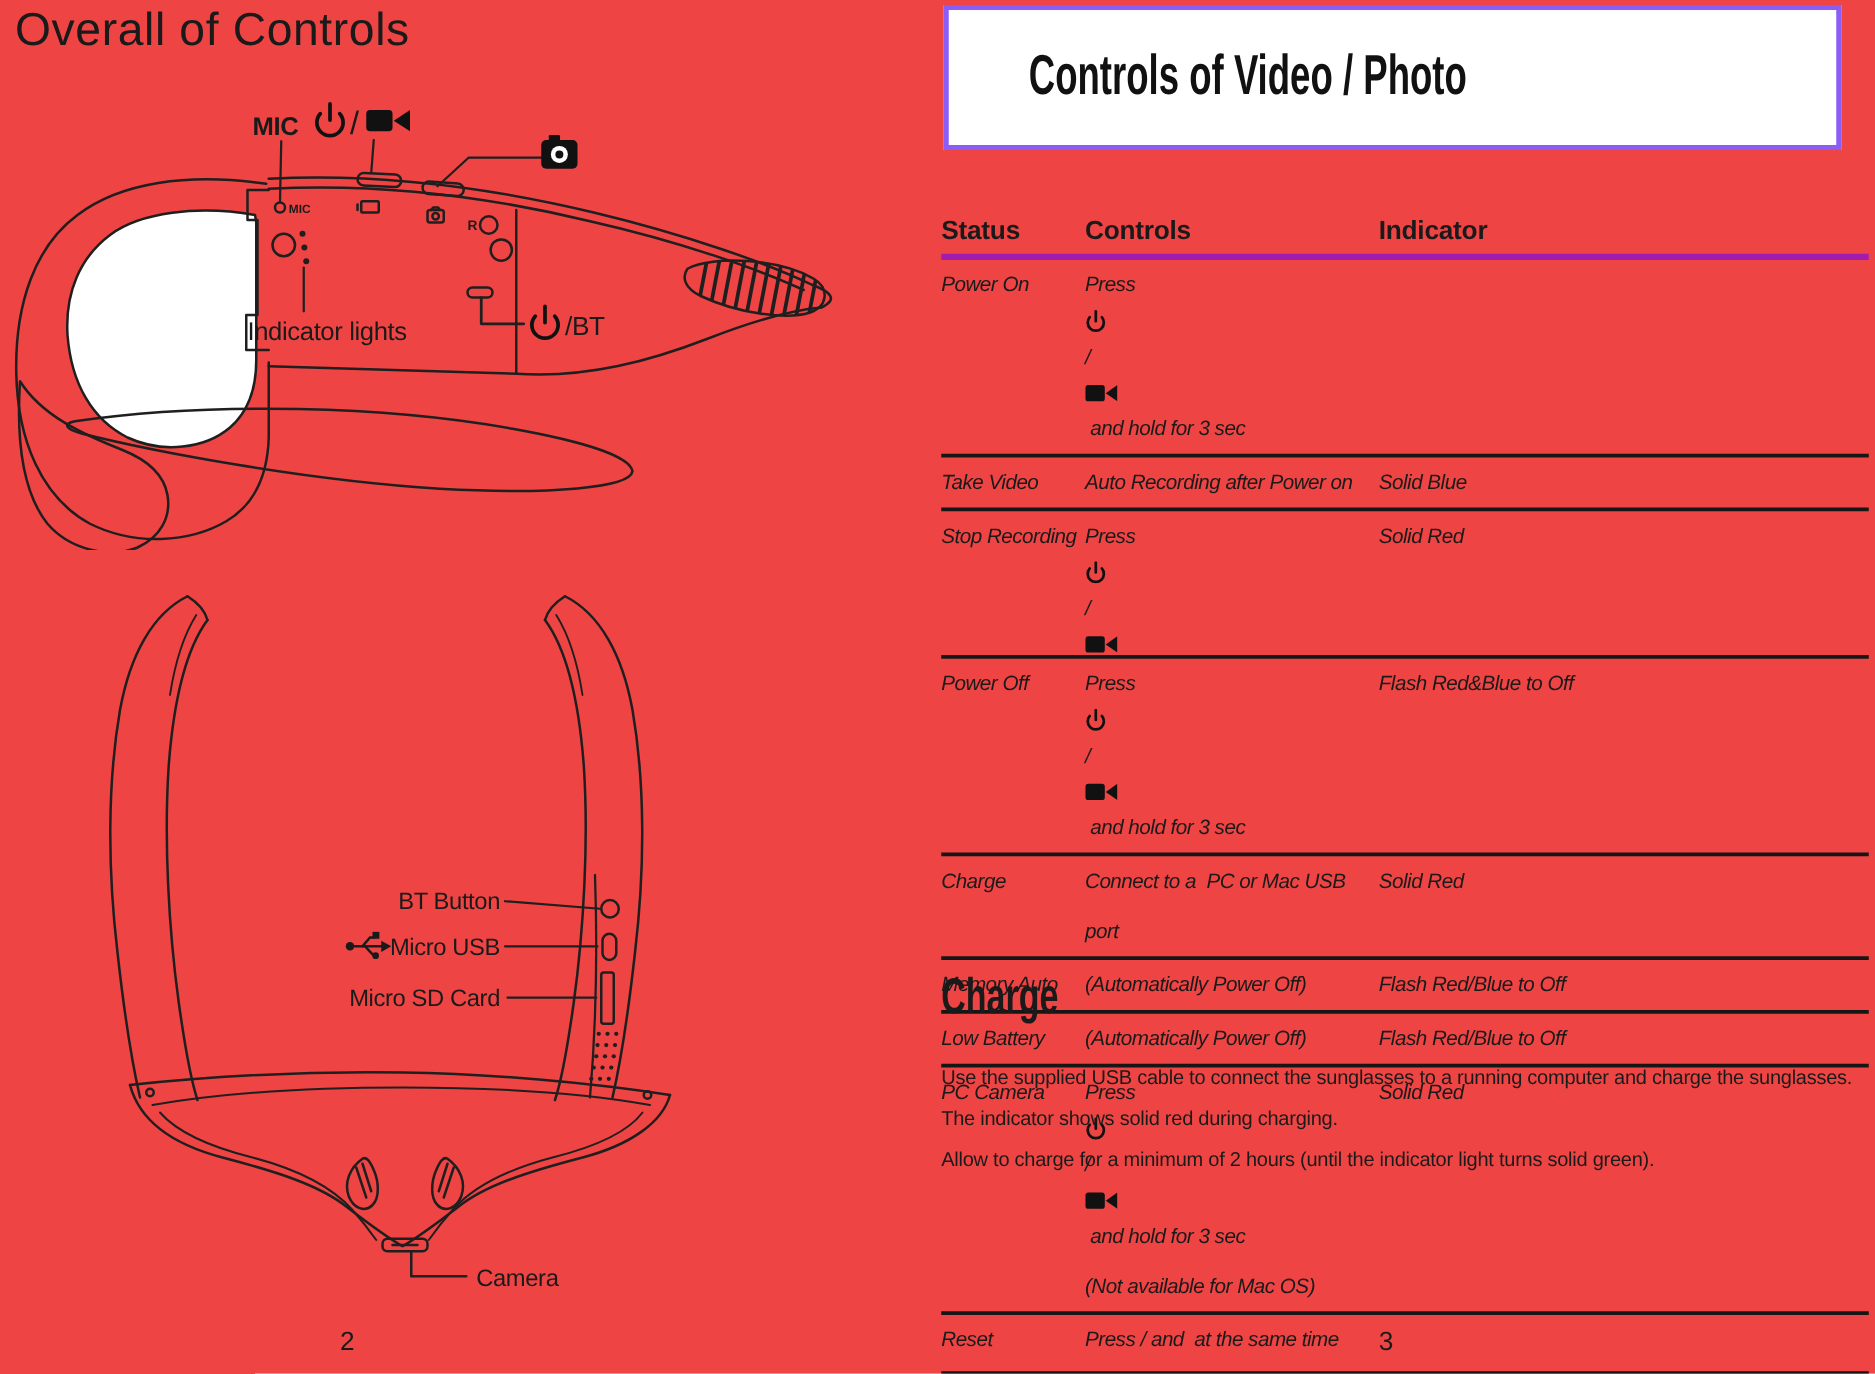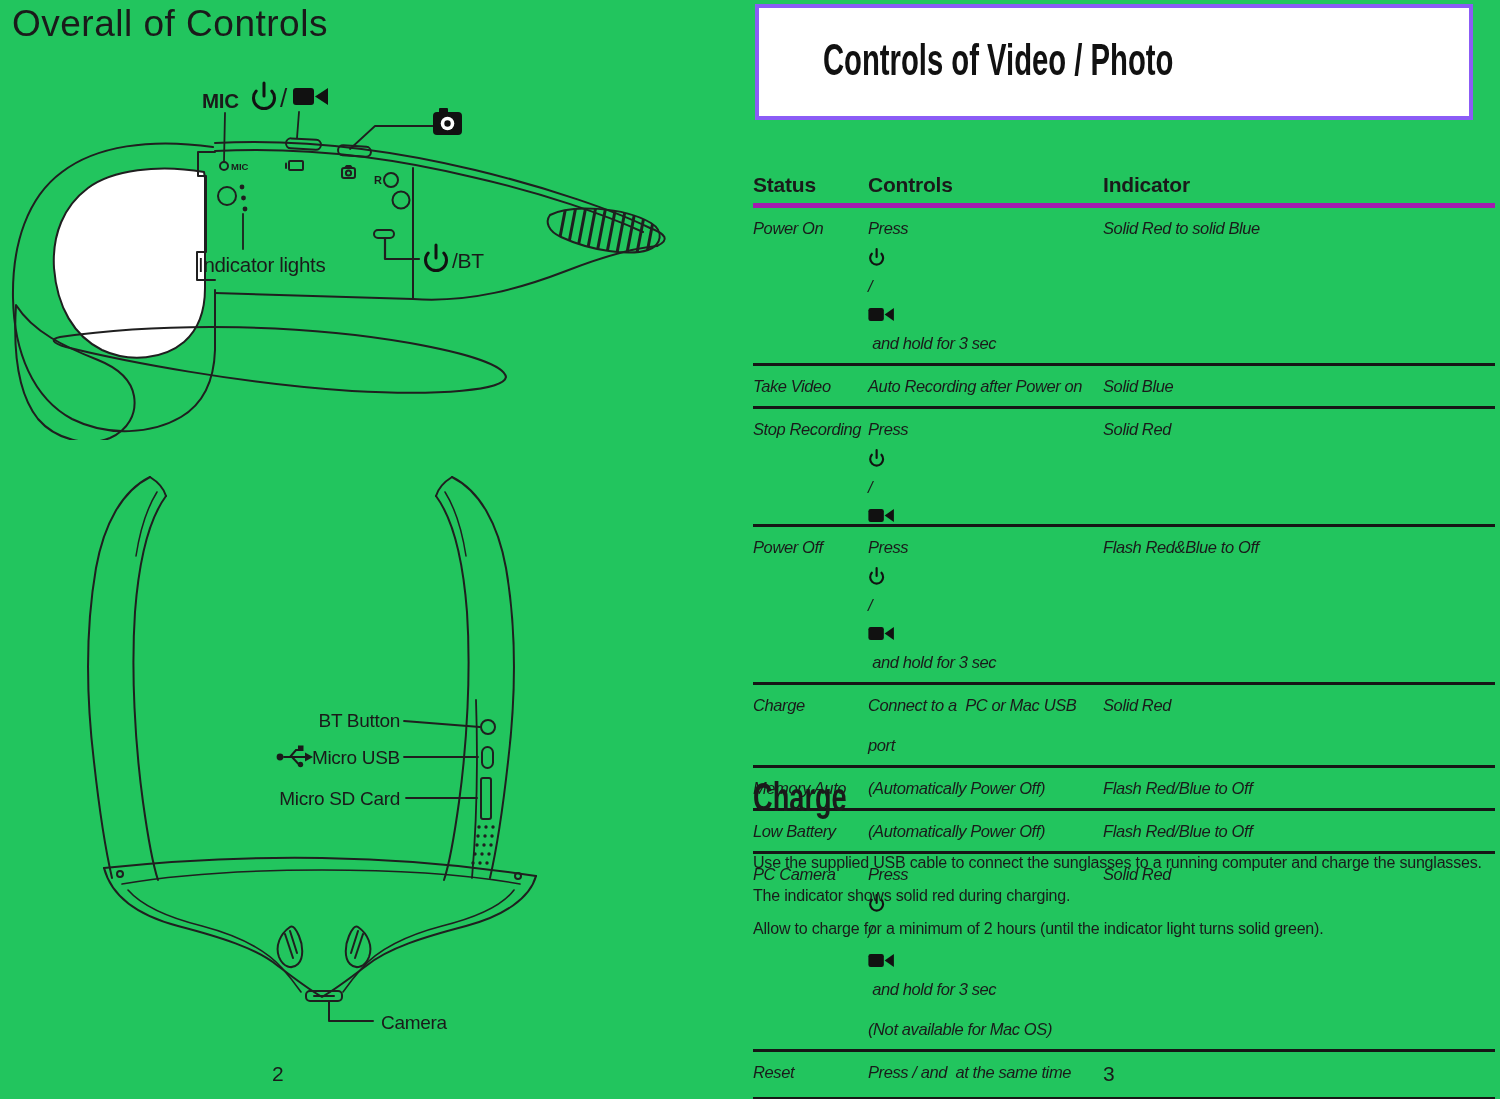--- a/index.html
+++ b/index.html
@@ -1,17 +1,17 @@
 <!DOCTYPE html>
 <html><head>
 <meta charset="utf-8">
 <style>
   html,body { margin:0; padding:0; background:#fff; }
   .canvas {
-    position:relative; width:1500px; height:1099px; background:#22c55e;
+    position:relative; width:1500px; height:1099px; background:#ef4444;
     font-family:"Liberation Sans","DejaVu Sans",sans-serif; color:#1a1a1a; overflow:hidden;
   }
   .abs { position:absolute; }
 
   
   .left-title {
     left:12px; top:3px; font-size:37px; font-weight:400; letter-spacing:0.5px; white-space:nowrap;
   }
   .pagenum { font-size:21px; color:#1a1a1a; }
   .pagenum.p2 { left:272px; top:1062px; }
@@ -258,21 +258,20 @@
     <div id="tbody">
         <div class="t-row">
           <div class="cell status">Power On</div>
           <div class="cell controls">Press <span class="ticon pw"><svg viewBox="0 0 24 25">
                 <path d="M5.3,8 A9,9 0 1 0 18.7,8" fill="none" stroke="#111" stroke-width="3" stroke-linecap="round"></path>
                 <line x1="12" y1="1.5" x2="12" y2="12.5" stroke="#111" stroke-width="3" stroke-linecap="round"></line>
               </svg></span>/<span class="ticon"><svg viewBox="0 0 34 22">
                 <rect x="0.5" y="2.5" width="20" height="17" rx="3" fill="#111"></rect>
                 <polygon points="33.5,2.5 33.5,19.5 21.5,11" fill="#111"></polygon>
               </svg></span> and hold for 3 sec</div>
-          <div class="cell indicator">Solid Red to solid Blue</div>
         </div>
         <div class="t-row">
           <div class="cell status">Take Video</div>
           <div class="cell controls">Auto Recording after Power on</div>
           <div class="cell indicator">Solid Blue</div>
         </div>
         <div class="t-row">
           <div class="cell status">Stop Recording</div>
           <div class="cell controls">Press <span class="ticon pw"><svg viewBox="0 0 24 25">
                 <path d="M5.3,8 A9,9 0 1 0 18.7,8" fill="none" stroke="#111" stroke-width="3" stroke-linecap="round"></path>

